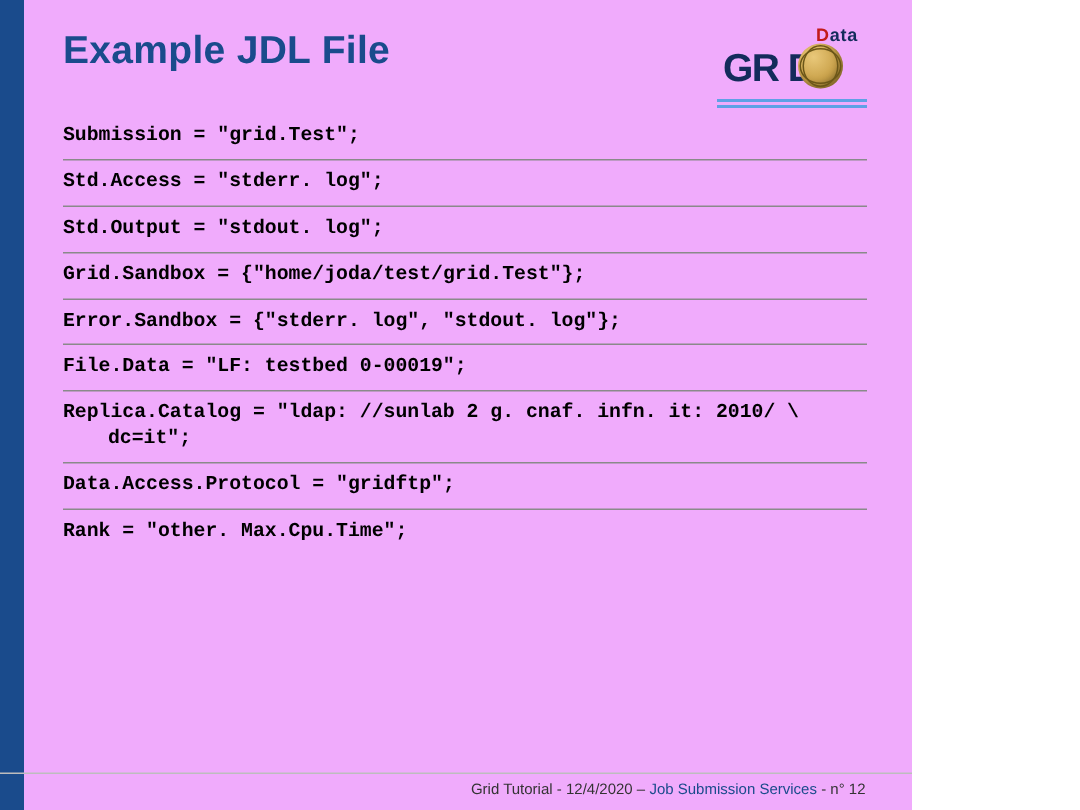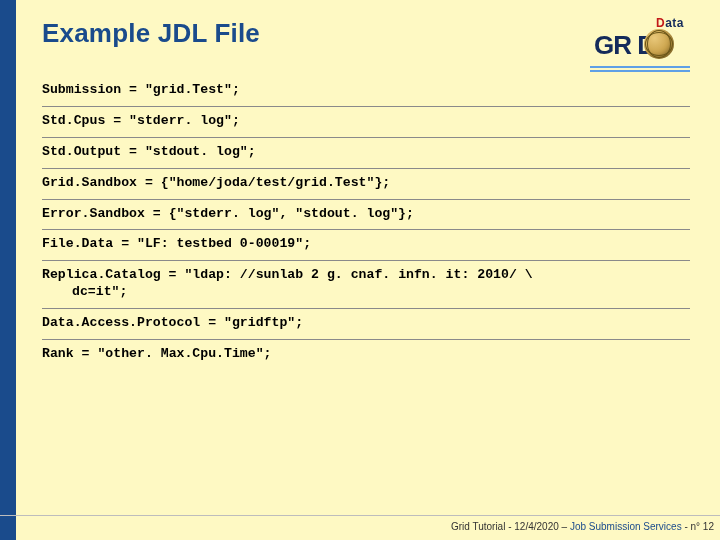--- a/index.html
+++ b/index.html
@@ -1,21 +1,21 @@
 <!DOCTYPE html>
 <html><head>
 <meta charset="utf-8">
 <style>
   * { margin: 0; padding: 0; box-sizing: border-box; }
   html, body { width: 720px; height: 540px; font-family: Verdana, Arial, sans-serif; background: #fff; }
   .slide {
-    width: 720px; height: 540px; position: relative;
+    width: 608px; height: 540px; position: relative;
     border-left: 16px solid #1a4b8c;
     padding: 18px 30px 0 26px;
-    background: #fef9c3;
+    background: #f0abfc;
   }
   .title-row { display: flex; align-items: flex-start; justify-content: space-between; margin-bottom: 12px; }
   .title { font-size: 26px; font-weight: 700; color: #1a4b8c; letter-spacing: 0.2px; }
   .logo { position: relative; width: 100px; height: 46px; }
   .logo .data { font-size: 12px; font-weight: 700; letter-spacing: 0.5px; position: absolute; top: -2px; right: 6px; text-align: center; }
   .logo .data .d { color: #c21a1a; }
   .logo .data .a { color: #142b5b; }
   .logo .grid-box { position: absolute; top: 10px; left: 0; width: 100px; height: 34px; }
   .logo .grid-text { position: absolute; font-weight: 900; font-size: 26px; color: #142b5b; top: 2px; left: 4px; font-family: "Arial Black", Arial, sans-serif; letter-spacing: -1px; }
   .logo .globe {
@@ -35,21 +35,21 @@
   .logo .bars .b2 { top: 32px; width: 100px; }
   .body { font-family: "Courier New", monospace; font-size: 13.2px; line-height: 1.28; color: #000; }
   .item { padding: 6px 0 7px 0; border-bottom: 1px solid #8a8a8a; }
   .item:last-child { border-bottom: none; }
   .k { font-weight: 700; }
   .v { font-weight: 700; }
   .cont { display: block; padding-left: 170px; }
   .cont2 { display: block; padding-left: 30px; }
   .rcont { display: block; padding-left: 138px; }
   .footer {
-    position: absolute; bottom: 8px; right: 6px;
+    position: absolute; bottom: 8px; right: 31px;
     font-size: 10px; color: #333; font-family: Verdana, Arial, sans-serif;
   }
   .footer .sep { color: #333; }
   .footer .svc { color: #1a4b8c; }
   .footer .pg { color: #333; }
   .under { position: absolute; left: -16px; right: 0; bottom: 24px; height: 1px; background: #bdbdbd; }
 </style>
 </head>
 <body>
 
@@ -64,21 +64,21 @@
         <div class="bars">
             <div class="b1"></div>
             <div class="b2"></div>
           </div>
       </div>
     </div>
   </div>
 
   <div class="body">
     <div class="item"><span class="k">Submission = </span><span class="v">"grid.Test";</span></div>
-    <div class="item"><span class="k">Std.Cpus = </span><span class="v">"stderr. log";</span></div>
+    <div class="item"><span class="k">Std.Access = </span><span class="v">"stderr. log";</span></div>
     <div class="item"><span class="k">Std.Output = </span><span class="v">"stdout. log";</span></div>
     <div class="item"><span class="k">Grid.Sandbox = </span><span class="v">{"home/joda/test/grid.Test"};</span></div>
     <div class="item"><span class="k">Error.Sandbox = </span><span class="v">{"stderr. log", "stdout. log"};</span></div>
     <div class="item"><span class="k">File.Data = </span><span class="v">"LF: testbed 0-00019";</span></div>
     <div class="item">
       <span class="k">Replica.Catalog = </span><span class="v">"ldap: //sunlab 2 g. cnaf. infn. it: 2010/ \</span>
       <span class="v cont2">dc=it";</span>
     </div>
     <div class="item"><span class="k">Data.Access.Protocol = </span><span class="v">"gridftp";</span></div>
     <div class="item"><span class="k">Rank = </span><span class="v">"other. Max.Cpu.Time";</span></div>

